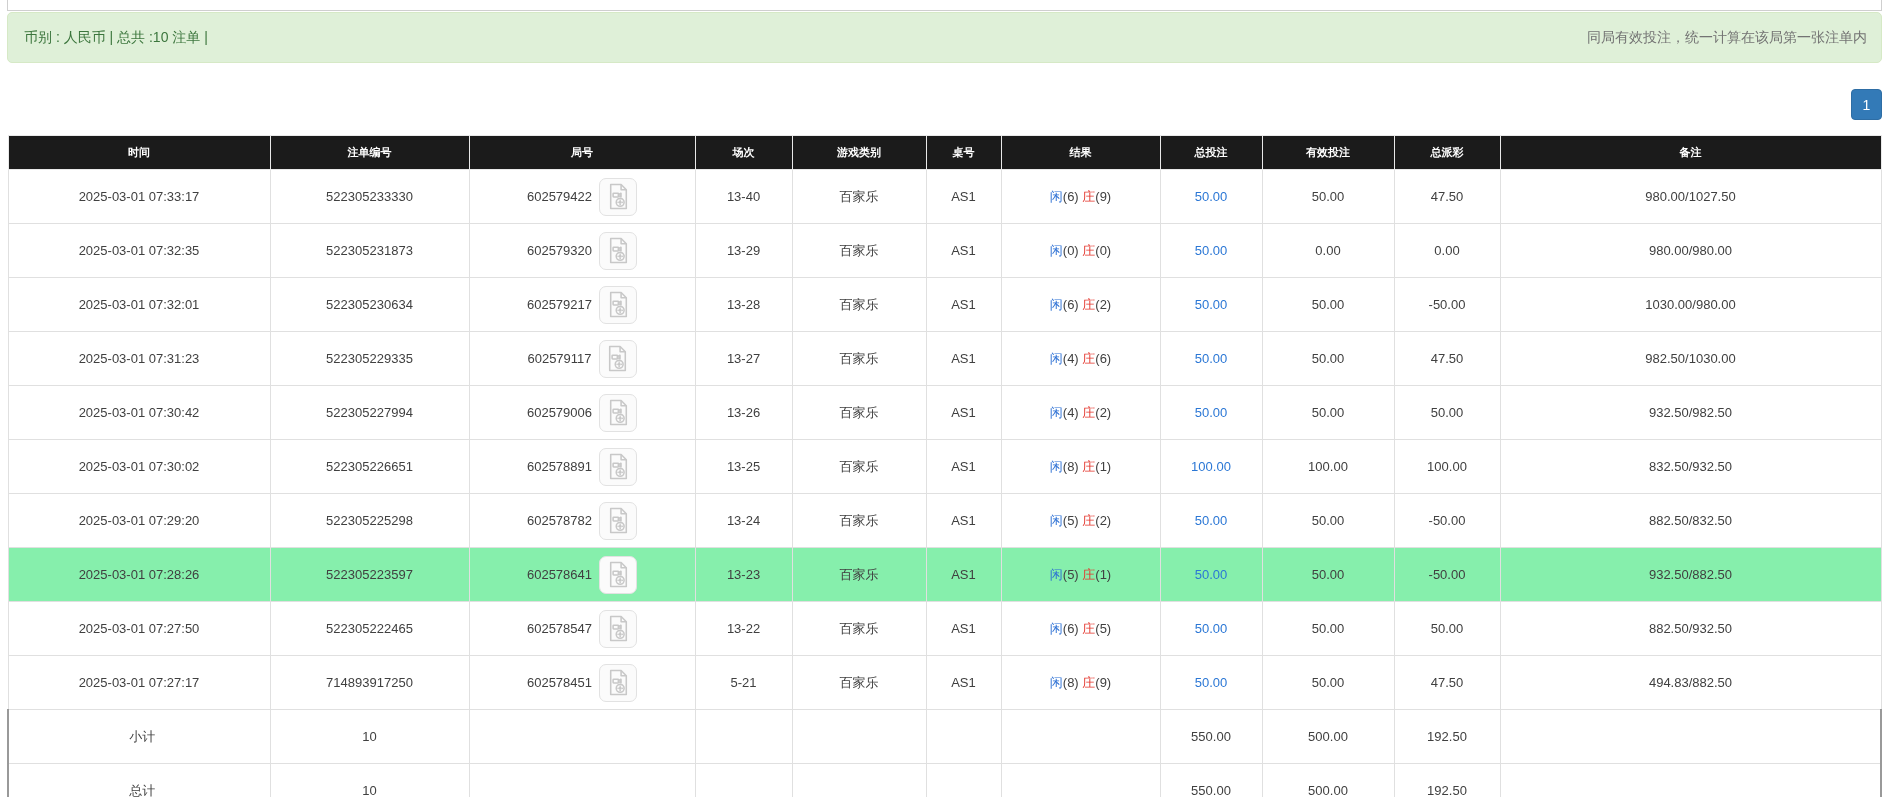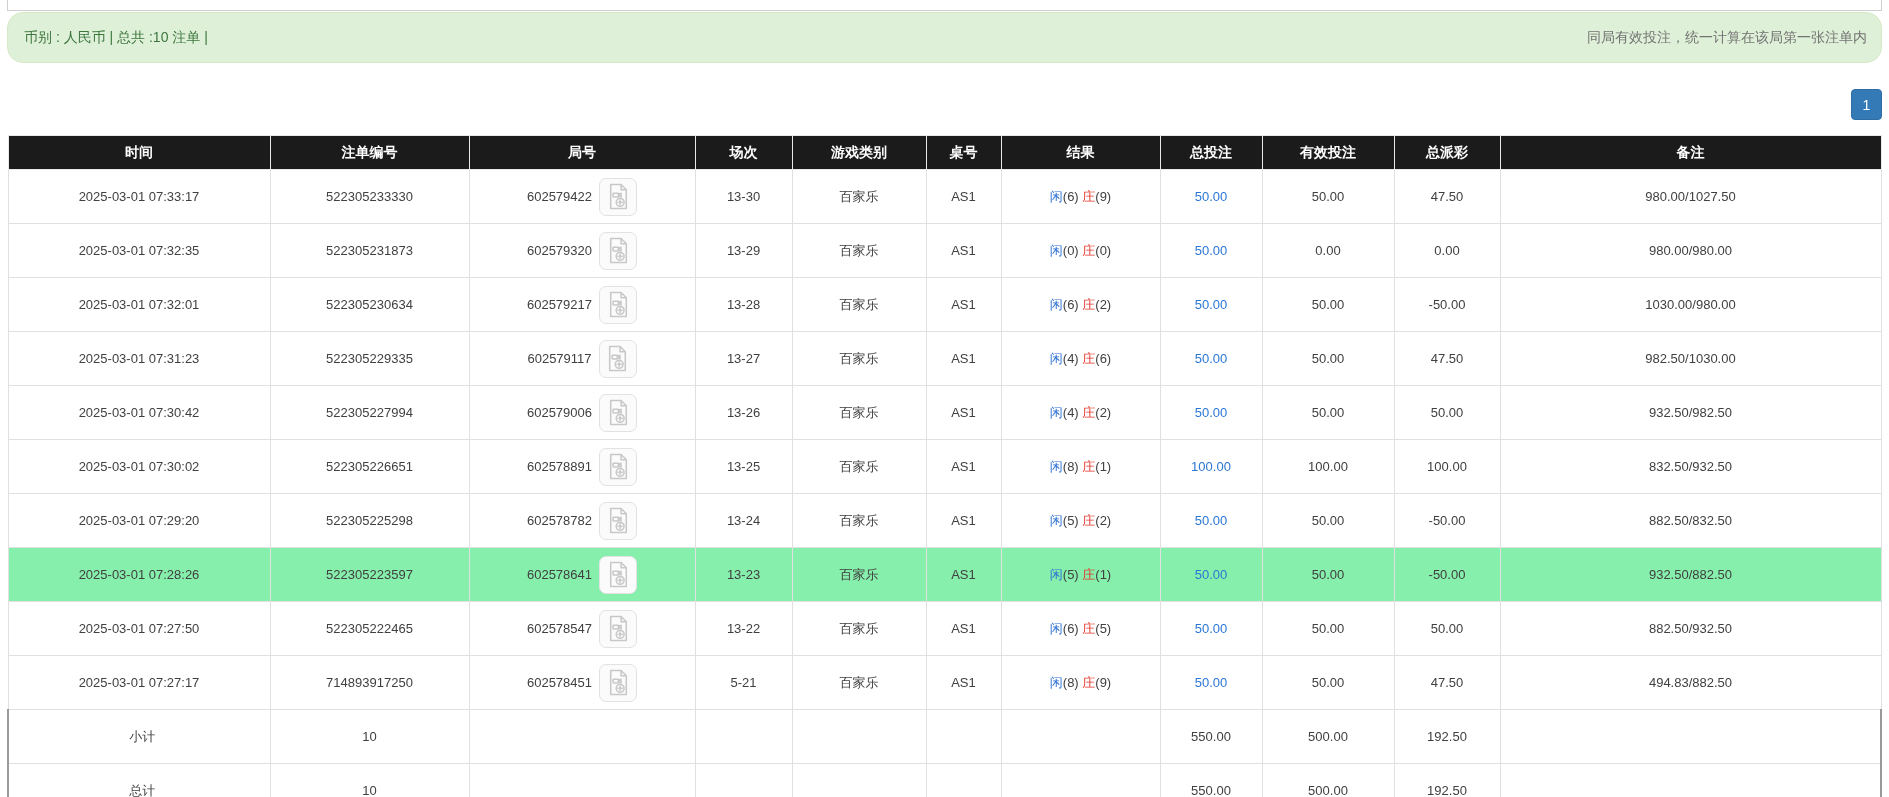--- a/index.html
+++ b/index.html
@@ -13,21 +13,21 @@
     border-right: 1px solid #cfcfcf;
     border-bottom: 1px solid #cfcfcf;
     background: #fff;
   }
 
   .alert-bar {
     margin-top: 1px;
     height: 51px;
     background: #dff0d8;
     border: 1px solid #d6e9c6;
-    border-radius: 16px;
+    border-radius: 5px;
     display: flex;
     align-items: center;
     justify-content: space-between;
     padding: 0 14px 0 16px;
     font-size: 14px;
   }
   .alert-left { color: #3c763d; }
   .alert-notice { color: #737373; }
 
   .pager-row {
@@ -55,21 +55,21 @@
     table-layout: fixed;
     font-size: 13px;
   }
   table.records thead th {
     background: #1b1b1b;
     color: #fff;
     font-weight: bold;
     height: 34px;
     border: 1px solid #e9e9e9;
     text-align: center;
-    font-size: 14px;
+    font-size: 11px;
   }
   table.records tbody td {
     height: 54px;
     border: 1px solid #e0e0e0;
     text-align: center;
     color: #404040;
     background: #fff;
     vertical-align: middle;
   }
   table.records tbody tr.hl td { background: #86efac; }
@@ -166,21 +166,21 @@
     <circle cx="13.6" cy="18.6" r="3.8"></circle>
     <circle cx="13.6" cy="18.6" r="0.7" fill="#c8c8c8"></circle>
     <circle cx="13.6" cy="16.6" r="0.8" fill="#c8c8c8" stroke="none"></circle>
     <circle cx="13.6" cy="20.6" r="0.8" fill="#c8c8c8" stroke="none"></circle>
     <circle cx="11.6" cy="18.6" r="0.8" fill="#c8c8c8" stroke="none"></circle>
     <circle cx="15.6" cy="18.6" r="0.8" fill="#c8c8c8" stroke="none"></circle>
   </svg>
               </button>
             </div>
           </td>
-          <td>13-30</td>
+          <td>13-40</td>
           <td>百家乐</td>
           <td>AS1</td>
           <td><span class="res-player">闲</span><span class="res-score">(6) </span><span class="res-banker">庄</span><span class="res-score">(9)</span></td>
           <td><span class="amt-link">50.00</span></td>
           <td>50.00</td>
           <td>47.50</td>
           <td>980.00/1027.50</td>
         </tr>
         <tr>
           <td>2025-03-01 07:32:35</td>

